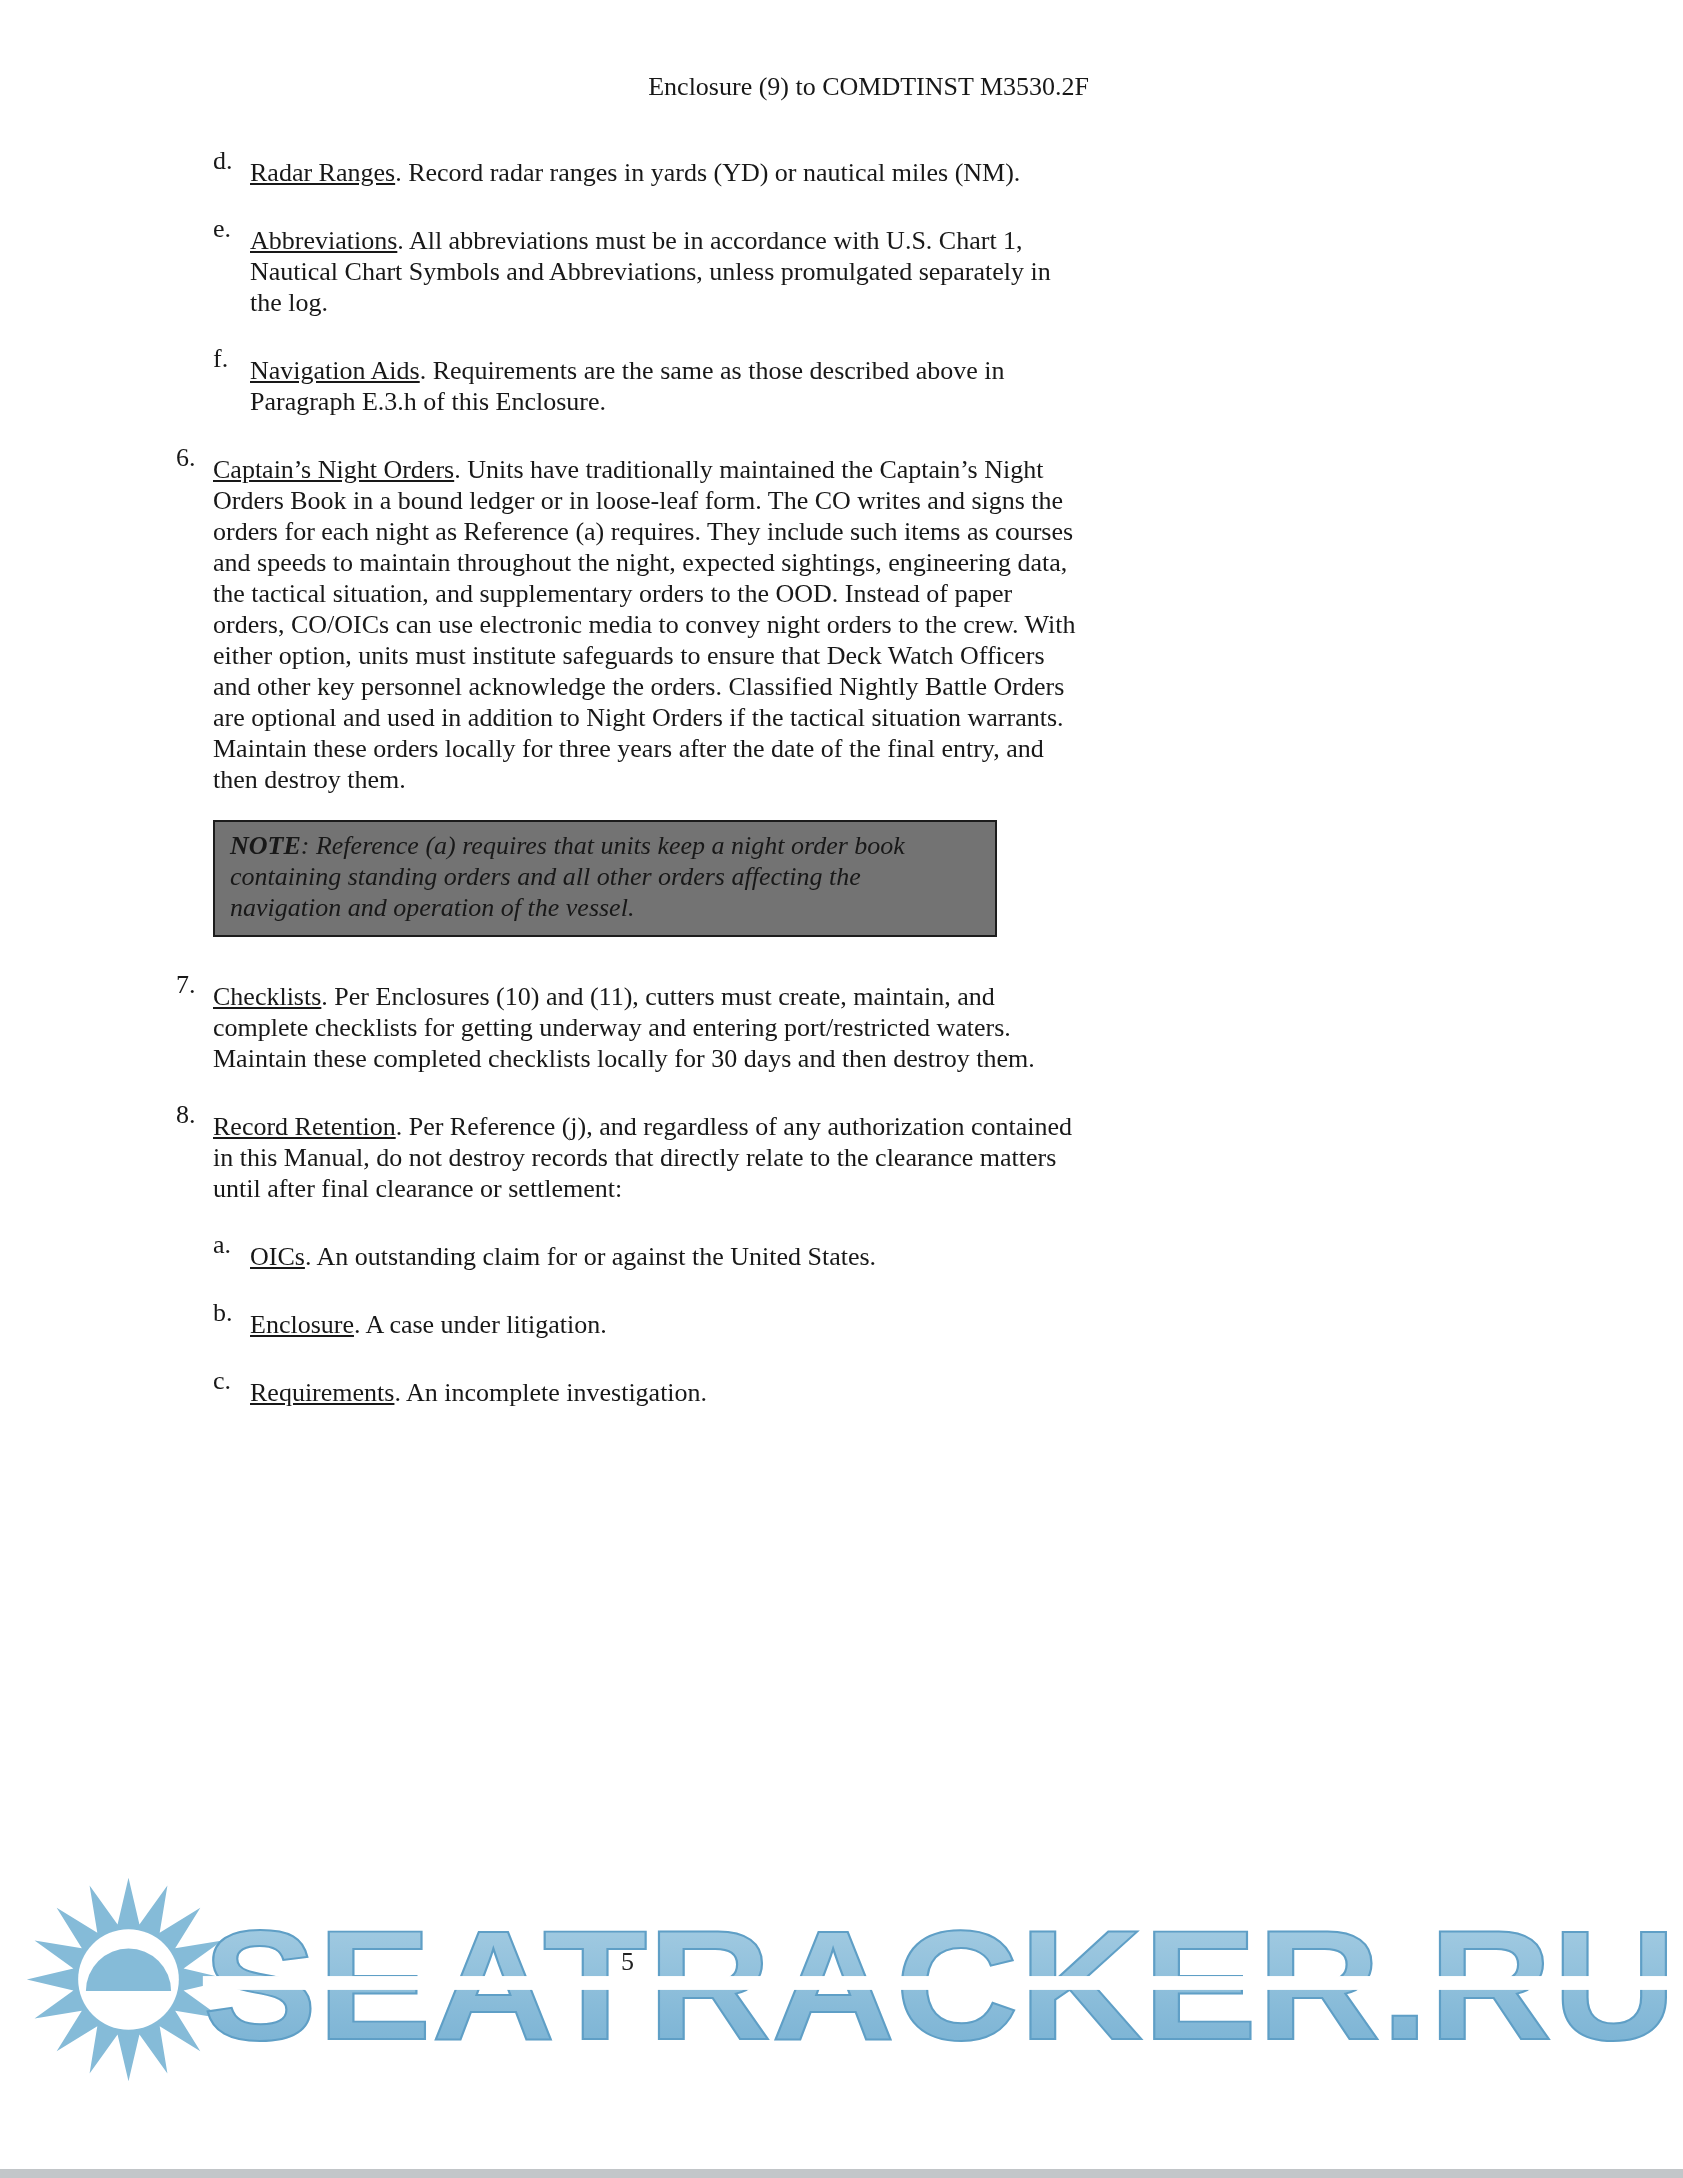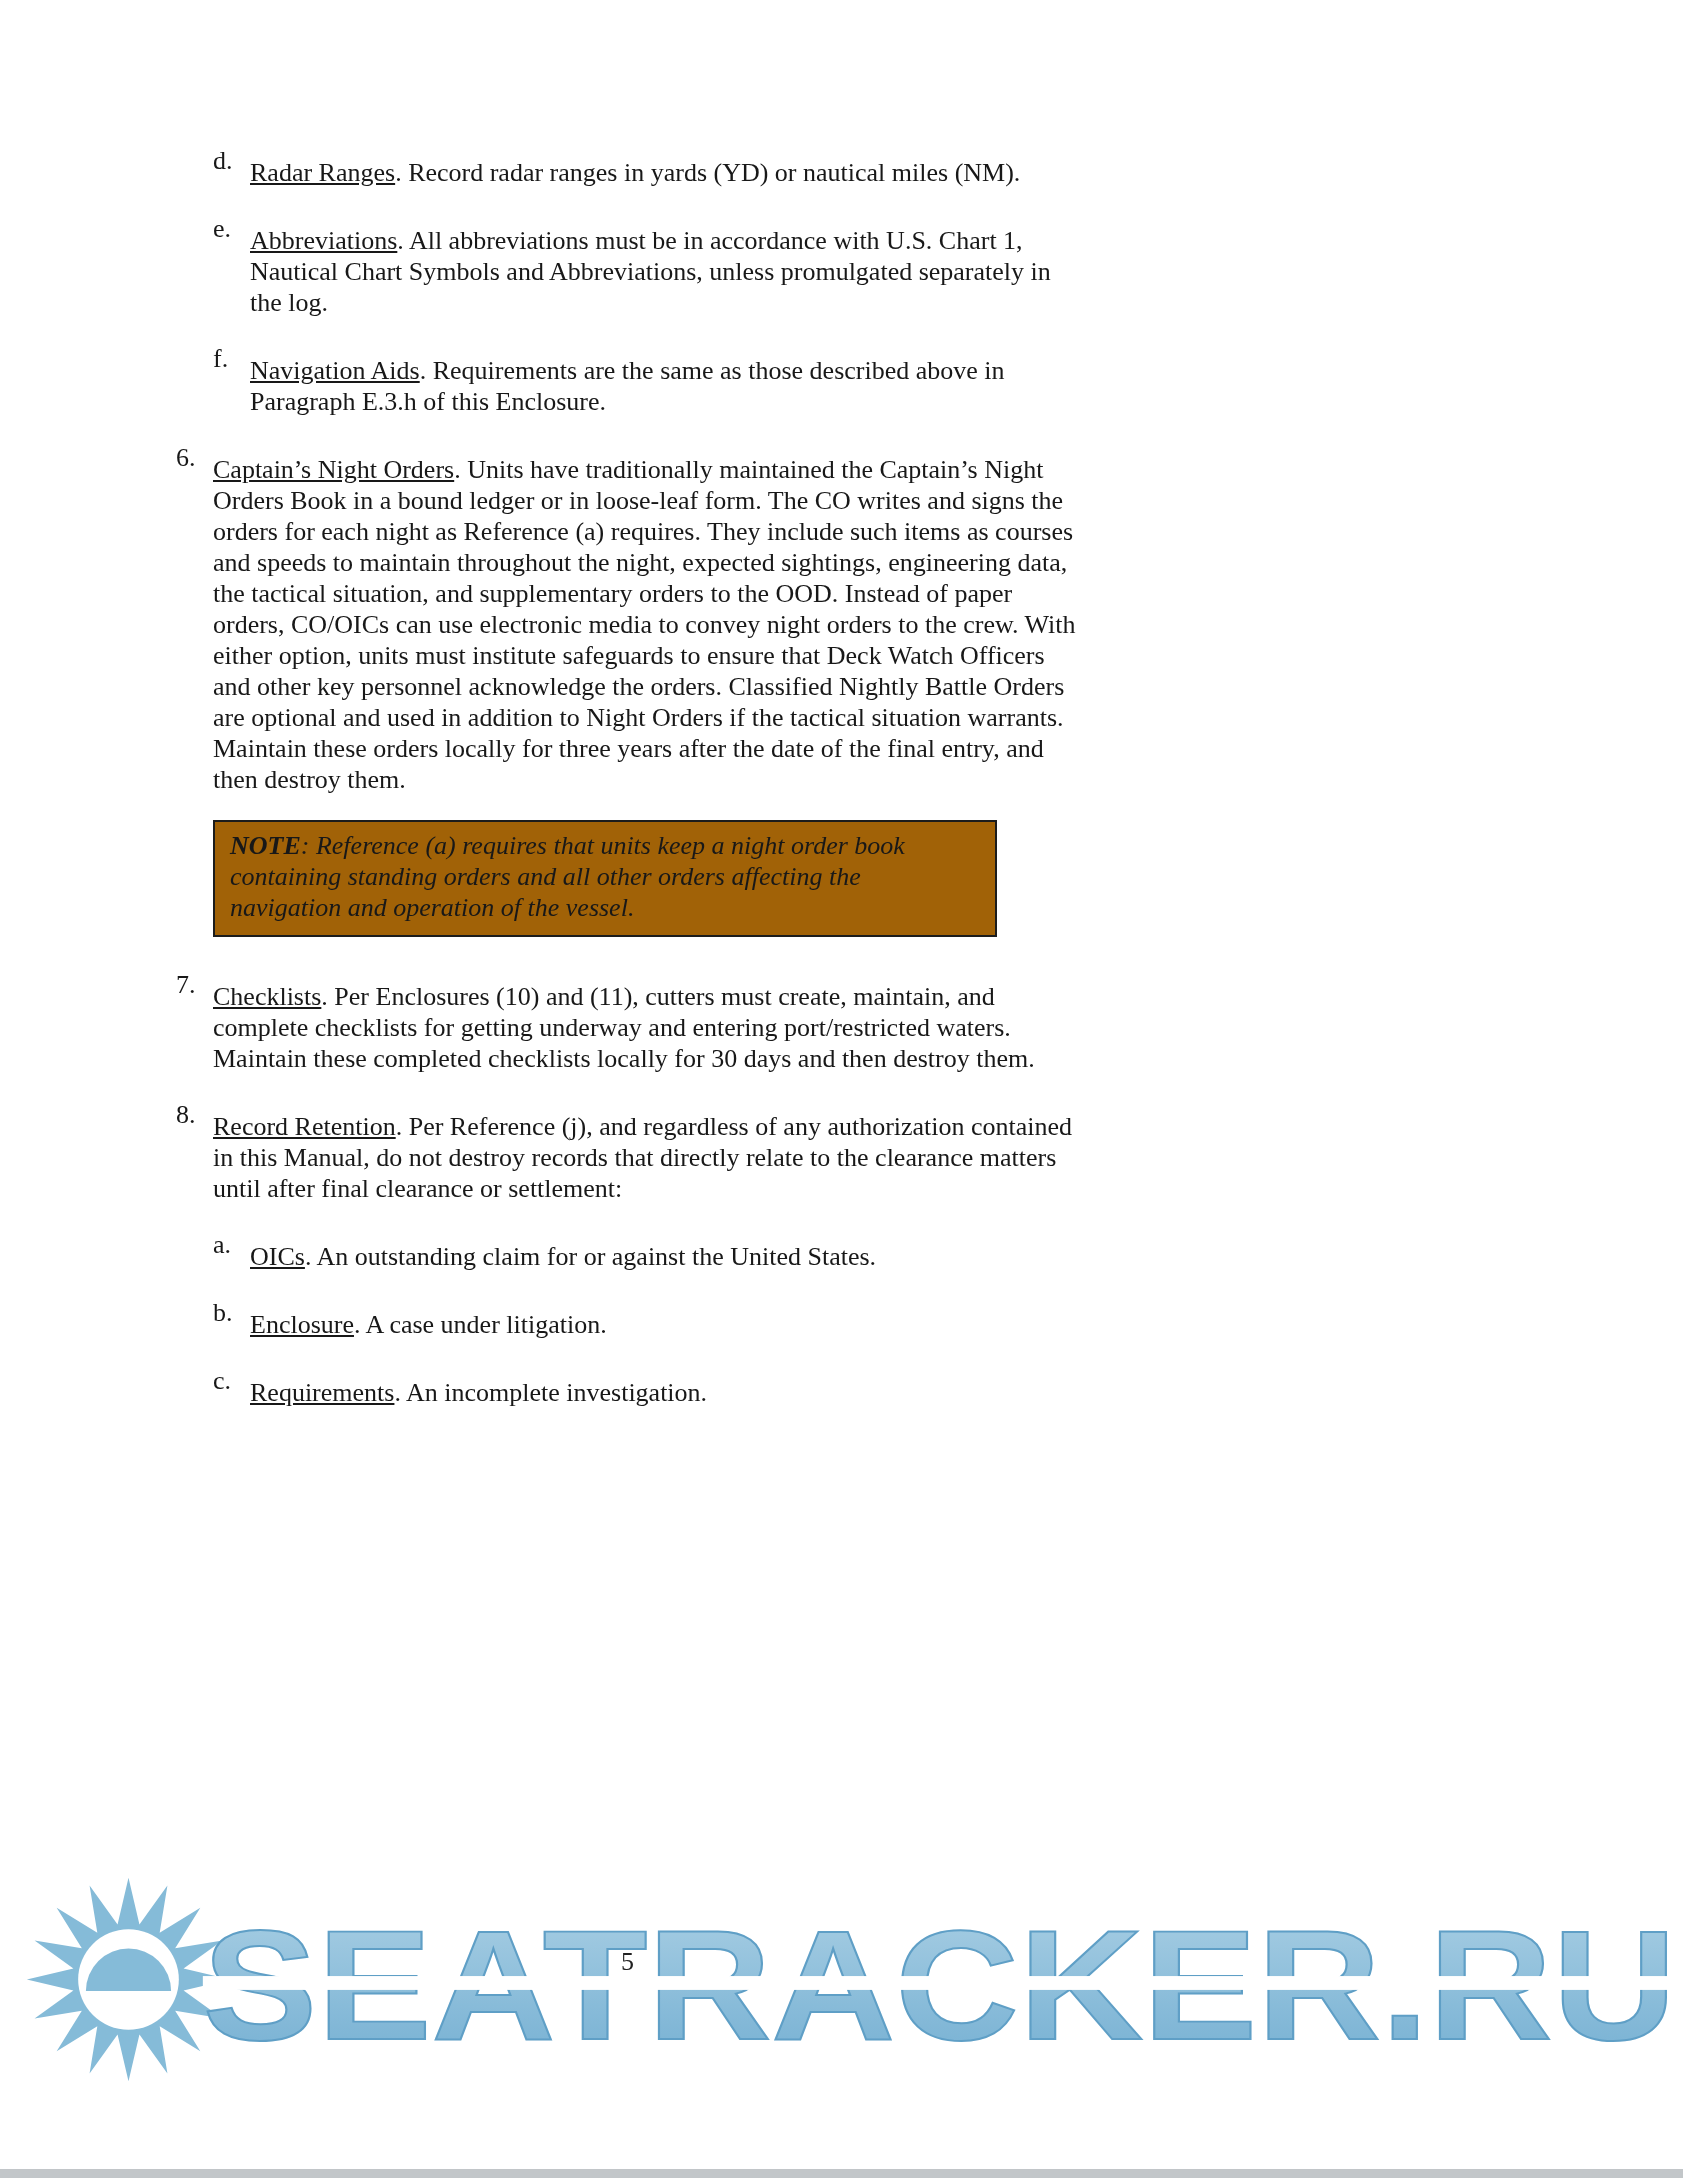--- a/index.html
+++ b/index.html
@@ -36,21 +36,21 @@
   .li { display: flex; margin-bottom: 25px; }
   .li .marker { flex: 0 0 37px; }
   .li .li-text { flex: 1 1 auto; margin-top: 12px; }
   .indent-2 { margin-left: 37px; }
   .term { text-decoration: underline; }
 
   .note-box {
     margin: 8px 0 32px 37px;
     width: 784px;
     border: 2px solid #1c1c1c;
-    background: #a16207;
+    background: #737373;
     padding: 8px 23px 12px 15px;
     font-style: italic;
   }
   .note-label { font-weight: bold; }
 
   .page-number {
     position: absolute;
     left: 176px;
     top: 1946px;
     width: 903px;
@@ -79,20 +79,23 @@
     height: 9px;
     background: #c2c6c9;
     z-index: 4;
   }
 </style>
 </head>
 <body>
 
 <div class="page">
 
+  <div class="doc-header">
+    <span>Enclosure (9) to COMDTINST M3530.2F</span>
+  </div>
 
   <div class="content">
 
     <div class="li indent-2">
       <span class="marker">d.</span>
       <div class="li-text">
         <span class="term">Radar Ranges</span><span>. Record radar ranges in yards (YD) or nautical miles (NM).</span>
       </div>
     </div>
 

